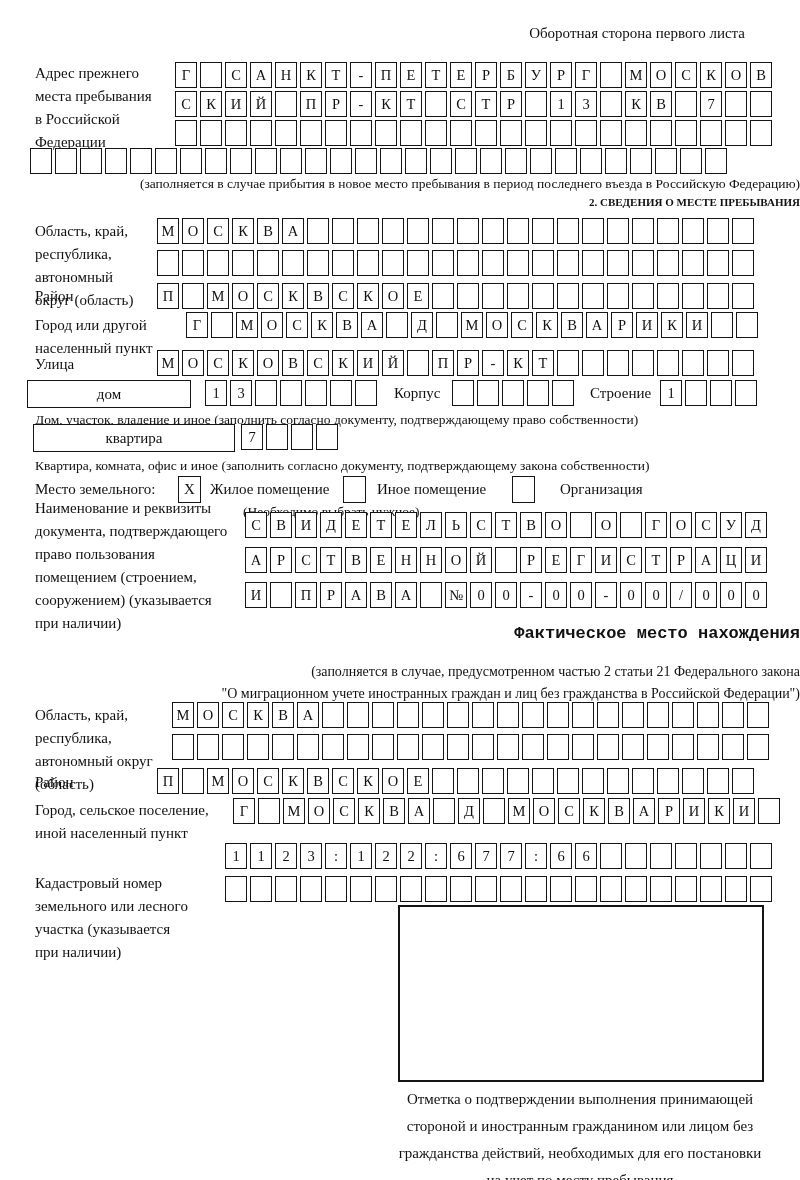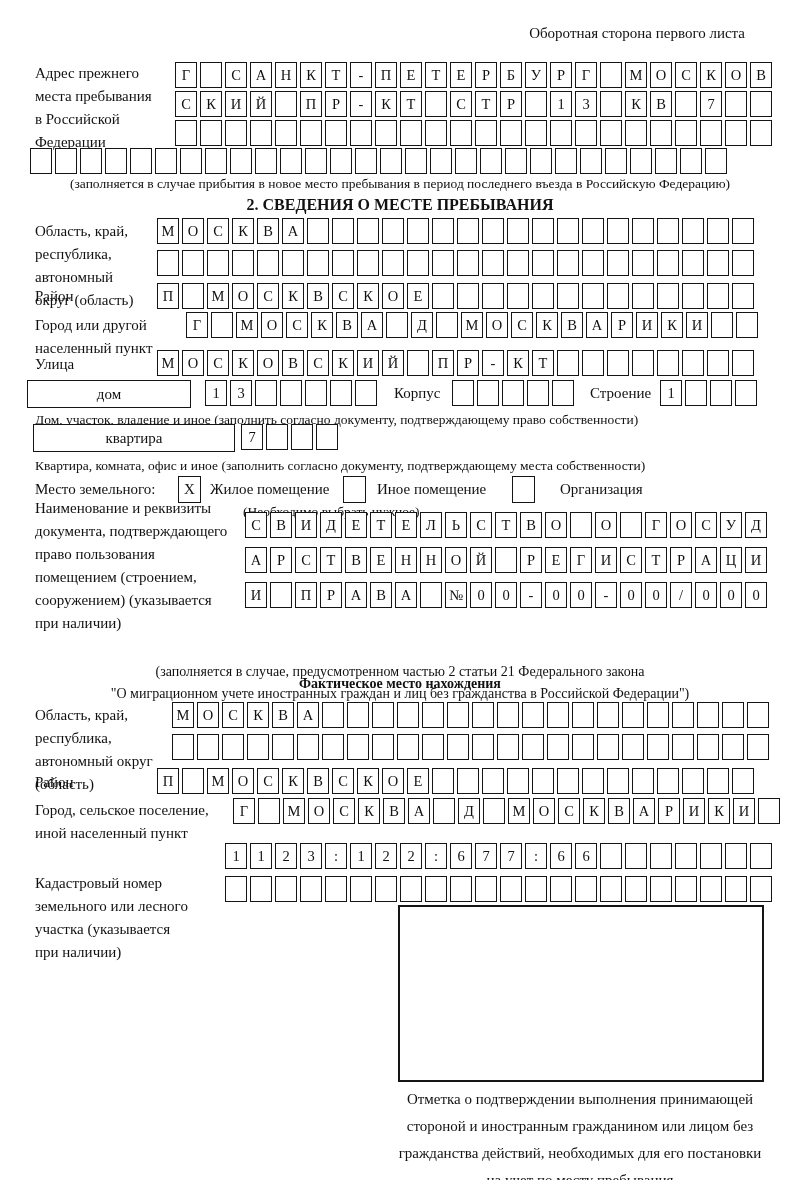--- a/index.html
+++ b/index.html
@@ -1,30 +1,30 @@
 <!DOCTYPE html>
 <html><head>
 <meta charset="utf-8">
 <style>
   html,body{margin:0;padding:0;background:#fff;}
   body{width:800px;height:1180px;overflow:hidden;position:relative;
        font-family:"Liberation Serif","DejaVu Serif",serif;color:#111;}
   .abs{position:absolute;}
   .lbl{font-size:15px;line-height:23px;}
   .note{font-size:13.5px;text-align:center;}
-  .center{left:0;width:800px;text-align:center;}
+  .center{left:0;width:800px;text-align:right;}
   .boxrow{position:absolute;display:flex;gap:3px;}
   .cell{width:20px;height:24px;border:1.6px solid #151515;flex:none;
         display:flex;align-items:center;justify-content:center;
         font-size:14.5px;background:#fff;}
   .checkbox{width:21px;height:25px;border:1.6px solid #151515;display:inline-flex;
         align-items:center;justify-content:center;font-size:15px;vertical-align:middle;}
   .widebox{position:absolute;border:1.6px solid #151515;height:26px;
         display:flex;align-items:center;justify-content:center;font-size:15px;background:#fff;}
-  .title{font-weight:bold;font-size:16px;}
+  .title{font-weight:bold;font-size:11px;}
   .stamp-box{position:absolute;border:2px solid #151515;background:#fff;}
 </style>
 </head>
 <body>
 
 <div class="abs lbl" style="top:22px;right:55px;">Оборотная сторона первого листа</div>
 
 <div class="abs lbl" style="top:62px;left:35px;width:120px;">Адрес прежнего места пребывания в Российской Федерации</div>
 <div class="boxrow" style="top:62px;left:175px;">
     <span class="cell">Г</span>
@@ -302,21 +302,21 @@
   </div>
 <div class="abs note" style="top:412px;left:35px;">Дом, участок, владение и иное (заполнить согласно документу, подтверждающему право собственности)</div>
 
 <div class="widebox" style="top:424px;left:33px;width:200px;">квартира</div>
 <div class="boxrow" style="top:424px;left:241px;">
     <span class="cell">7</span>
     <span class="cell"></span>
     <span class="cell"></span>
     <span class="cell"></span>
   </div>
-<div class="abs note" style="top:458px;left:35px;">Квартира, комната, офис и иное (заполнить согласно документу, подтверждающему места собственности)</div>
+<div class="abs note" style="top:458px;left:35px;">Квартира, комната, офис и иное (заполнить согласно документу, подтверждающему закона собственности)</div>
 
 <div class="abs lbl" style="top:478px;left:35px;">Место земельного:</div>
 <span class="abs checkbox" style="top:476px;left:178px;">X</span>
 <div class="abs lbl" style="top:478px;left:210px;">Жилое помещение</div>
 <span class="abs checkbox" style="top:476px;left:343px;"></span>
 <div class="abs lbl" style="top:478px;left:377px;">Иное помещение</div>
 <span class="abs checkbox" style="top:476px;left:512px;"></span>
 <div class="abs lbl" style="top:478px;left:560px;text-align:right;">Организация</div>
 <div class="abs note" style="top:504px;left:243px;">(Необходимо выбрать нужное)</div>
 
@@ -384,21 +384,21 @@
     <span class="cell">0</span>
     <span class="cell">-</span>
     <span class="cell">0</span>
     <span class="cell">0</span>
     <span class="cell">/</span>
     <span class="cell">0</span>
     <span class="cell">0</span>
     <span class="cell">0</span>
   </div>
 
-<div class="abs title center" style="top:676px;font-size:14px;">Фактическое место нахождения</div>
+<div class="abs title center" style="top:624px;font-size:17px;font-family:Liberation Mono, monospace;">Фактическое место нахождения</div>
 <div class="abs center" style="top:664px;font-size:14px;">(заполняется в случае, предусмотренном частью 2 статьи 21 Федерального закона</div>
 <div class="abs center" style="top:686px;font-size:14px;">"О миграционном учете иностранных граждан и лиц без гражданства в Российской Федерации")</div>
 
 <div class="abs lbl" style="top:704px;left:35px;width:130px;">Область, край, республика, автономный округ (область)</div>
 <div class="boxrow" style="top:702px;left:172px;">
     <span class="cell">М</span>
     <span class="cell">О</span>
     <span class="cell">С</span>
     <span class="cell">К</span>
     <span class="cell">В</span>

